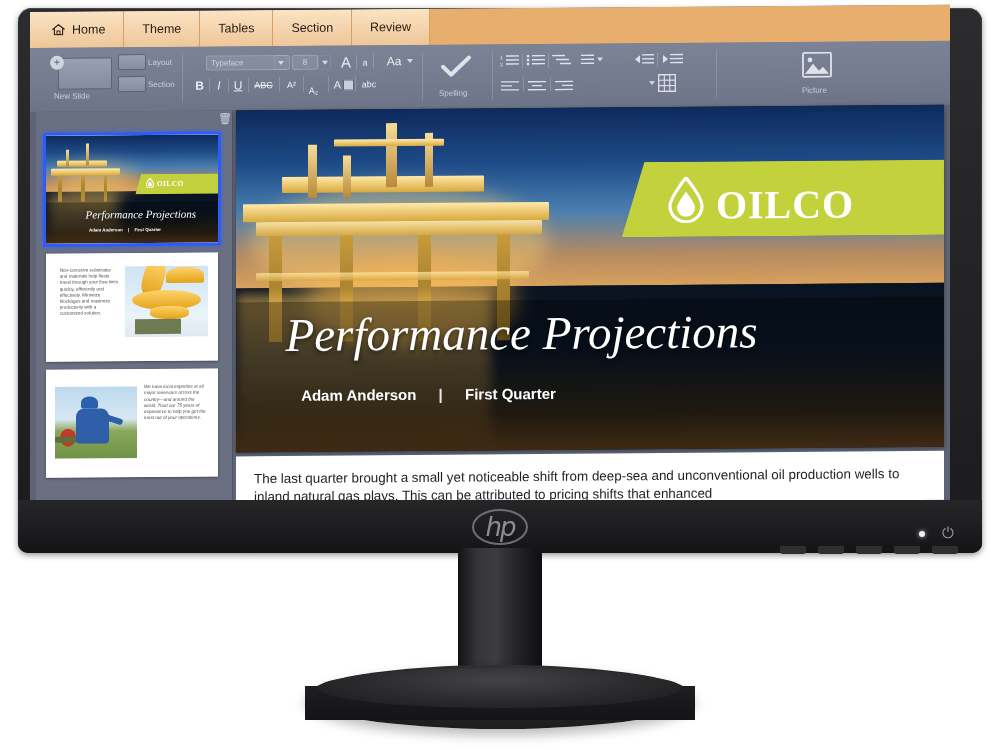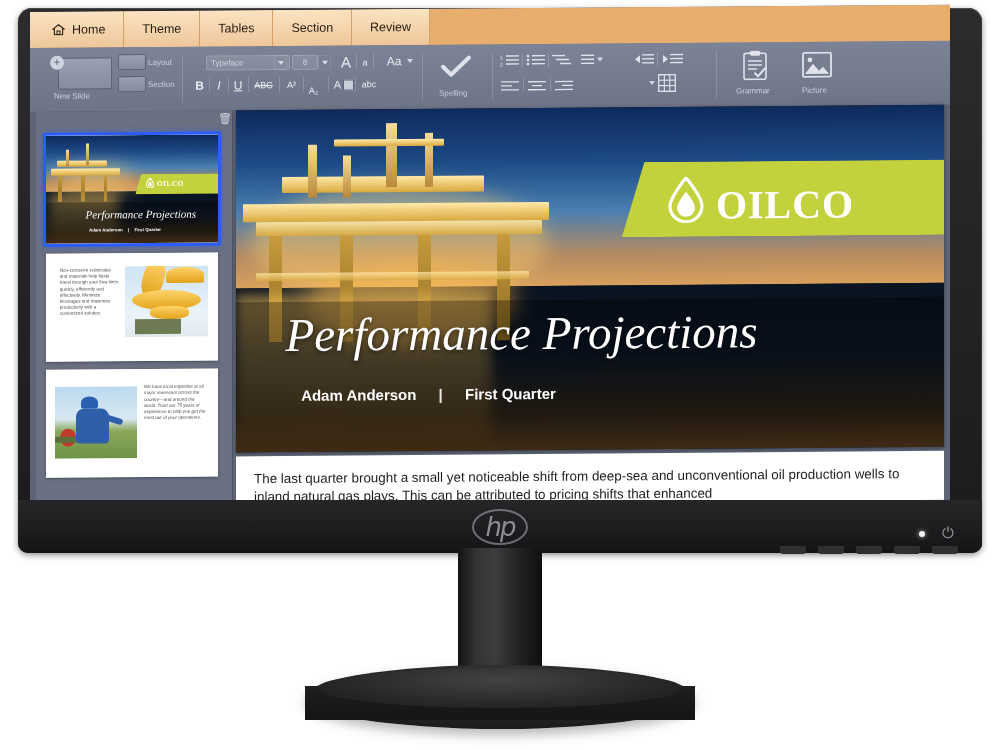--- a/index.html
+++ b/index.html
@@ -341,33 +341,20 @@
                 <rect x="0.7" y="5.6" width="16.6" height="1.1" fill="#dfe2ea"></rect>
                 <rect x="0.7" y="11" width="16.6" height="1.1" fill="#dfe2ea"></rect>
                 <rect x="5.8" y="0.7" width="1.1" height="16.6" fill="#dfe2ea"></rect>
                 <rect x="11.2" y="0.7" width="1.1" height="16.6" fill="#dfe2ea"></rect>
               </svg>
         </div>
       </div>
 
       <div class="rsep" style="left:686px;"></div>
 
-      <div class="rgrp" style="left:698px;width:60px;">
-        <div style="position:absolute;left:14px;top:8px;">
-          <svg width="26" height="30" viewBox="0 0 26 30">
-            <rect x="2" y="3" width="22" height="26" rx="2" fill="none" stroke="#dfe2ea" stroke-width="1.6"></rect>
-            <rect x="8" y="0.5" width="10" height="5" rx="1.5" fill="#dfe2ea"></rect>
-            <rect x="6" y="10" width="14" height="1.5" fill="#dfe2ea"></rect>
-                <rect x="6" y="14" width="14" height="1.5" fill="#dfe2ea"></rect>
-            <rect x="6" y="18" width="9" height="1.5" fill="#dfe2ea"></rect>
-            <path d="M13 23 L16 26 L23 18" fill="none" stroke="#dfe2ea" stroke-width="2" stroke-linecap="round"></path>
-          </svg>
-        </div>
-        <div class="ico-lbl" style="left:8px;top:44px;">Grammar</div>
-      </div>
 
       <div class="rgrp" style="left:760px;width:60px;">
         <div style="position:absolute;left:12px;top:10px;">
           <svg width="30" height="26" viewBox="0 0 30 26">
             <rect x="1" y="1" width="28" height="24" rx="1.5" fill="none" stroke="#dfe2ea" stroke-width="1.8"></rect>
             <circle cx="8" cy="8" r="2.4" fill="#dfe2ea"></circle>
             <path d="M3 22 L11 12 L17 19 L21 15 L27 22 Z" fill="#dfe2ea"></path>
           </svg>
         </div>
         <div class="ico-lbl" style="left:12px;top:44px;">Picture</div>

